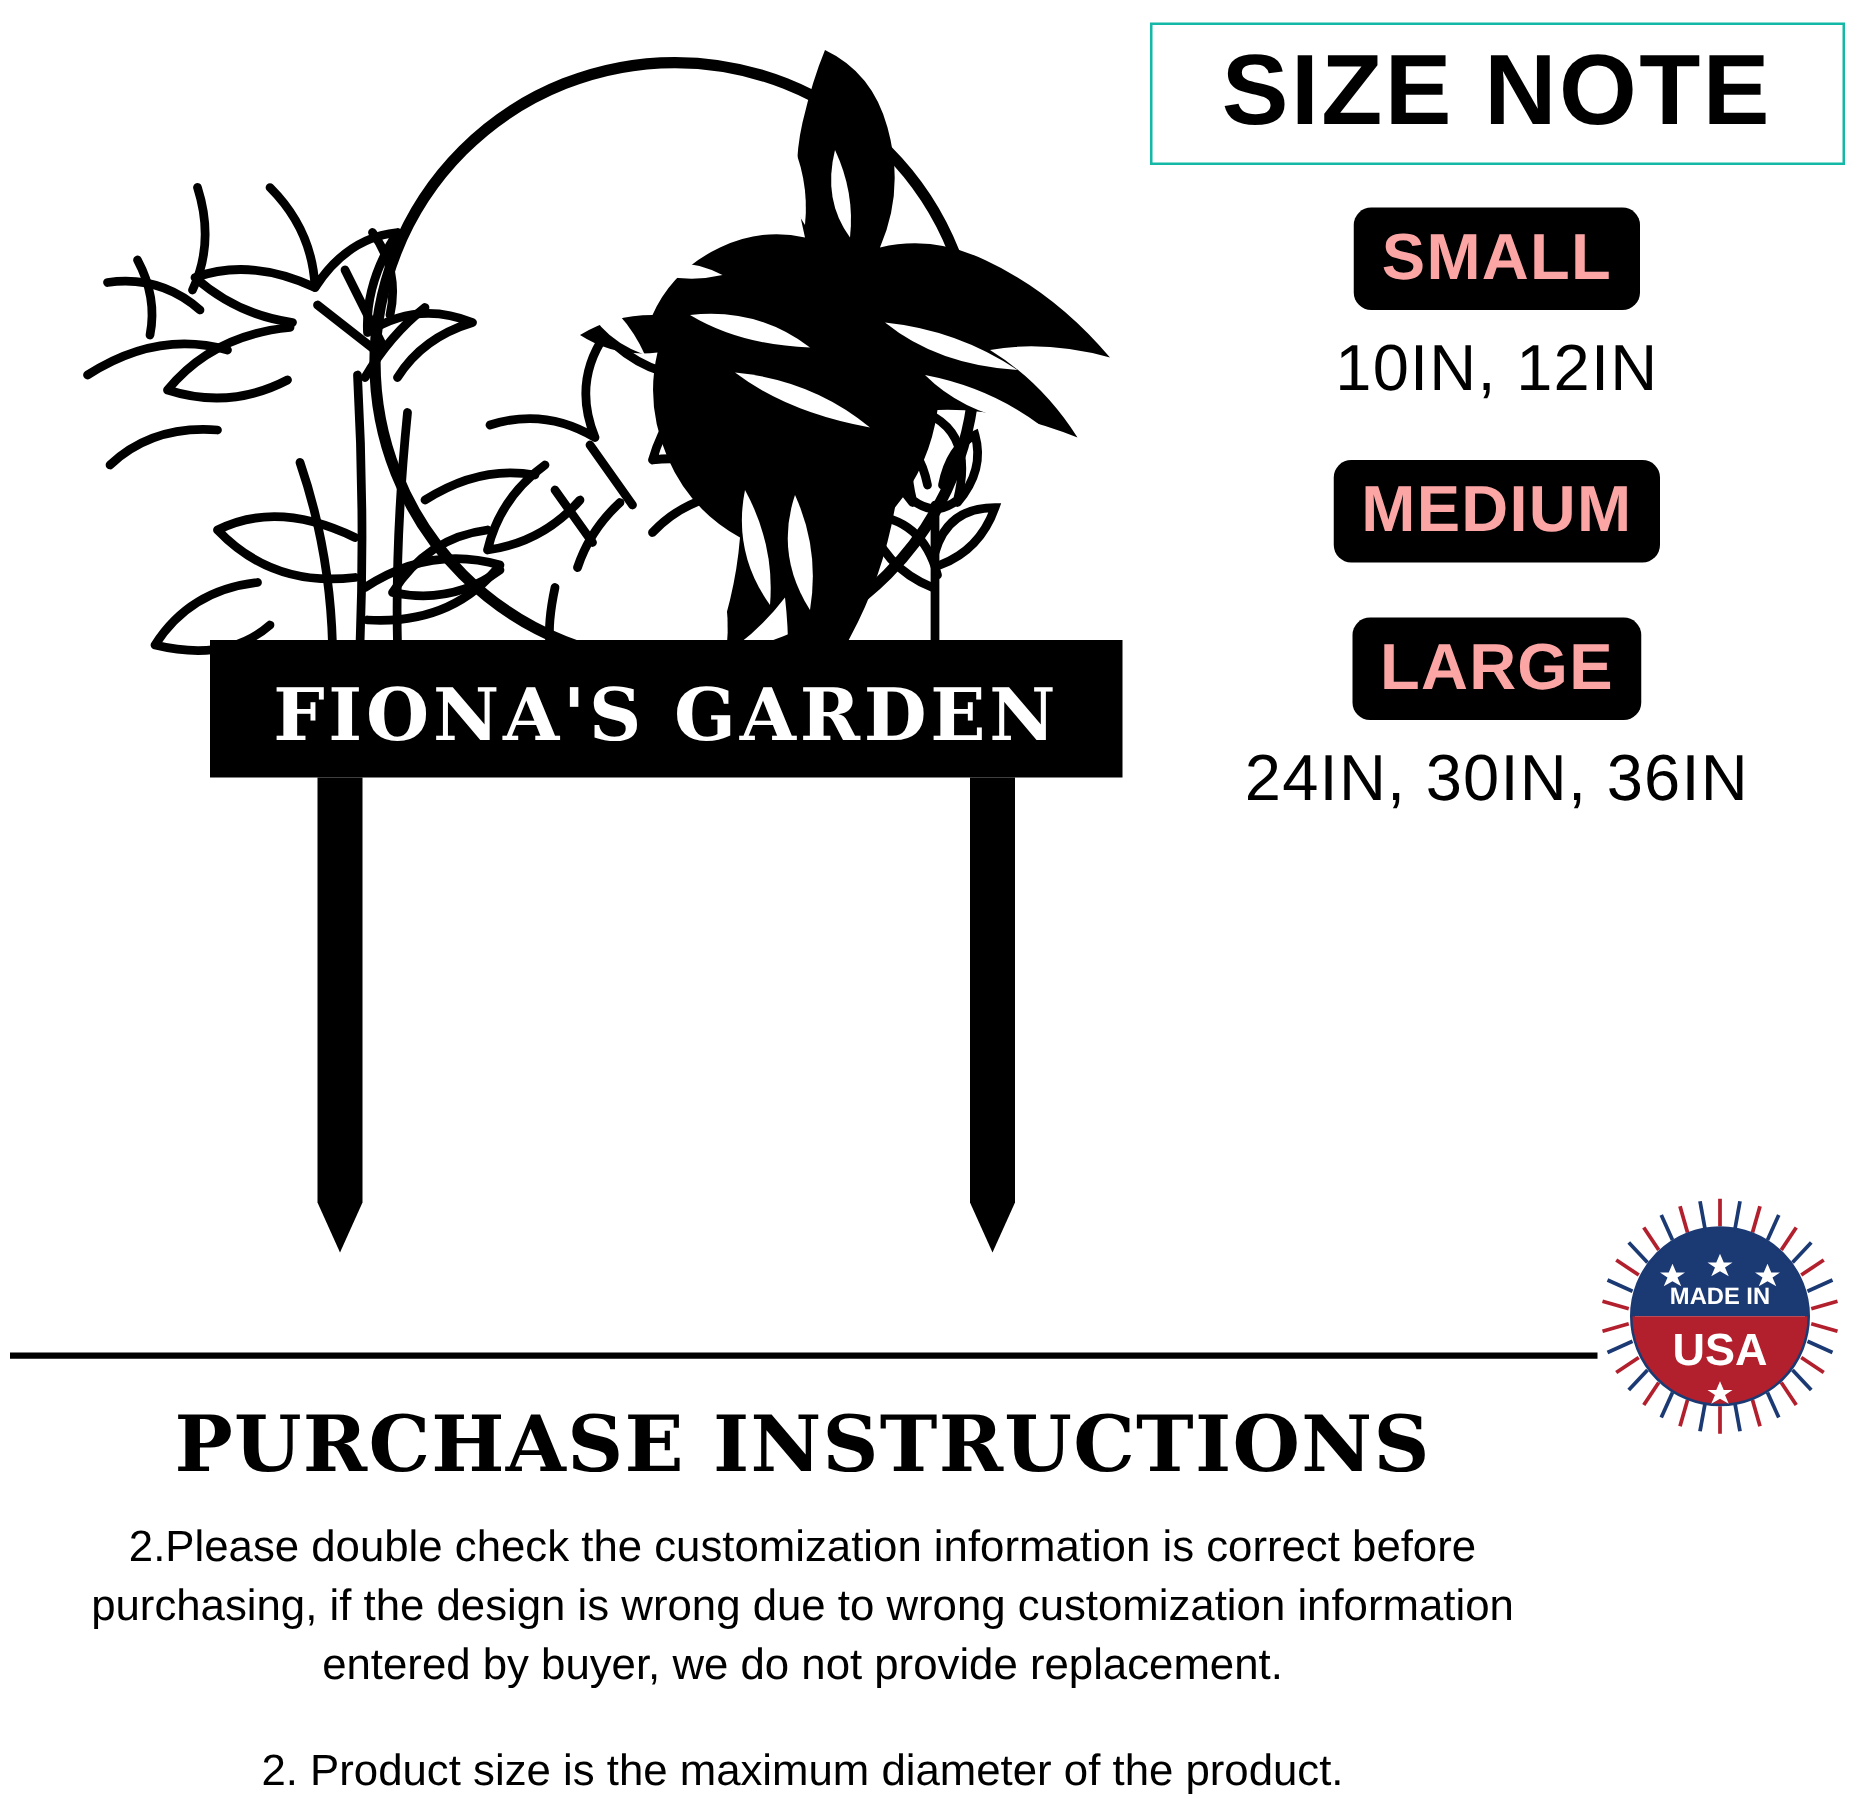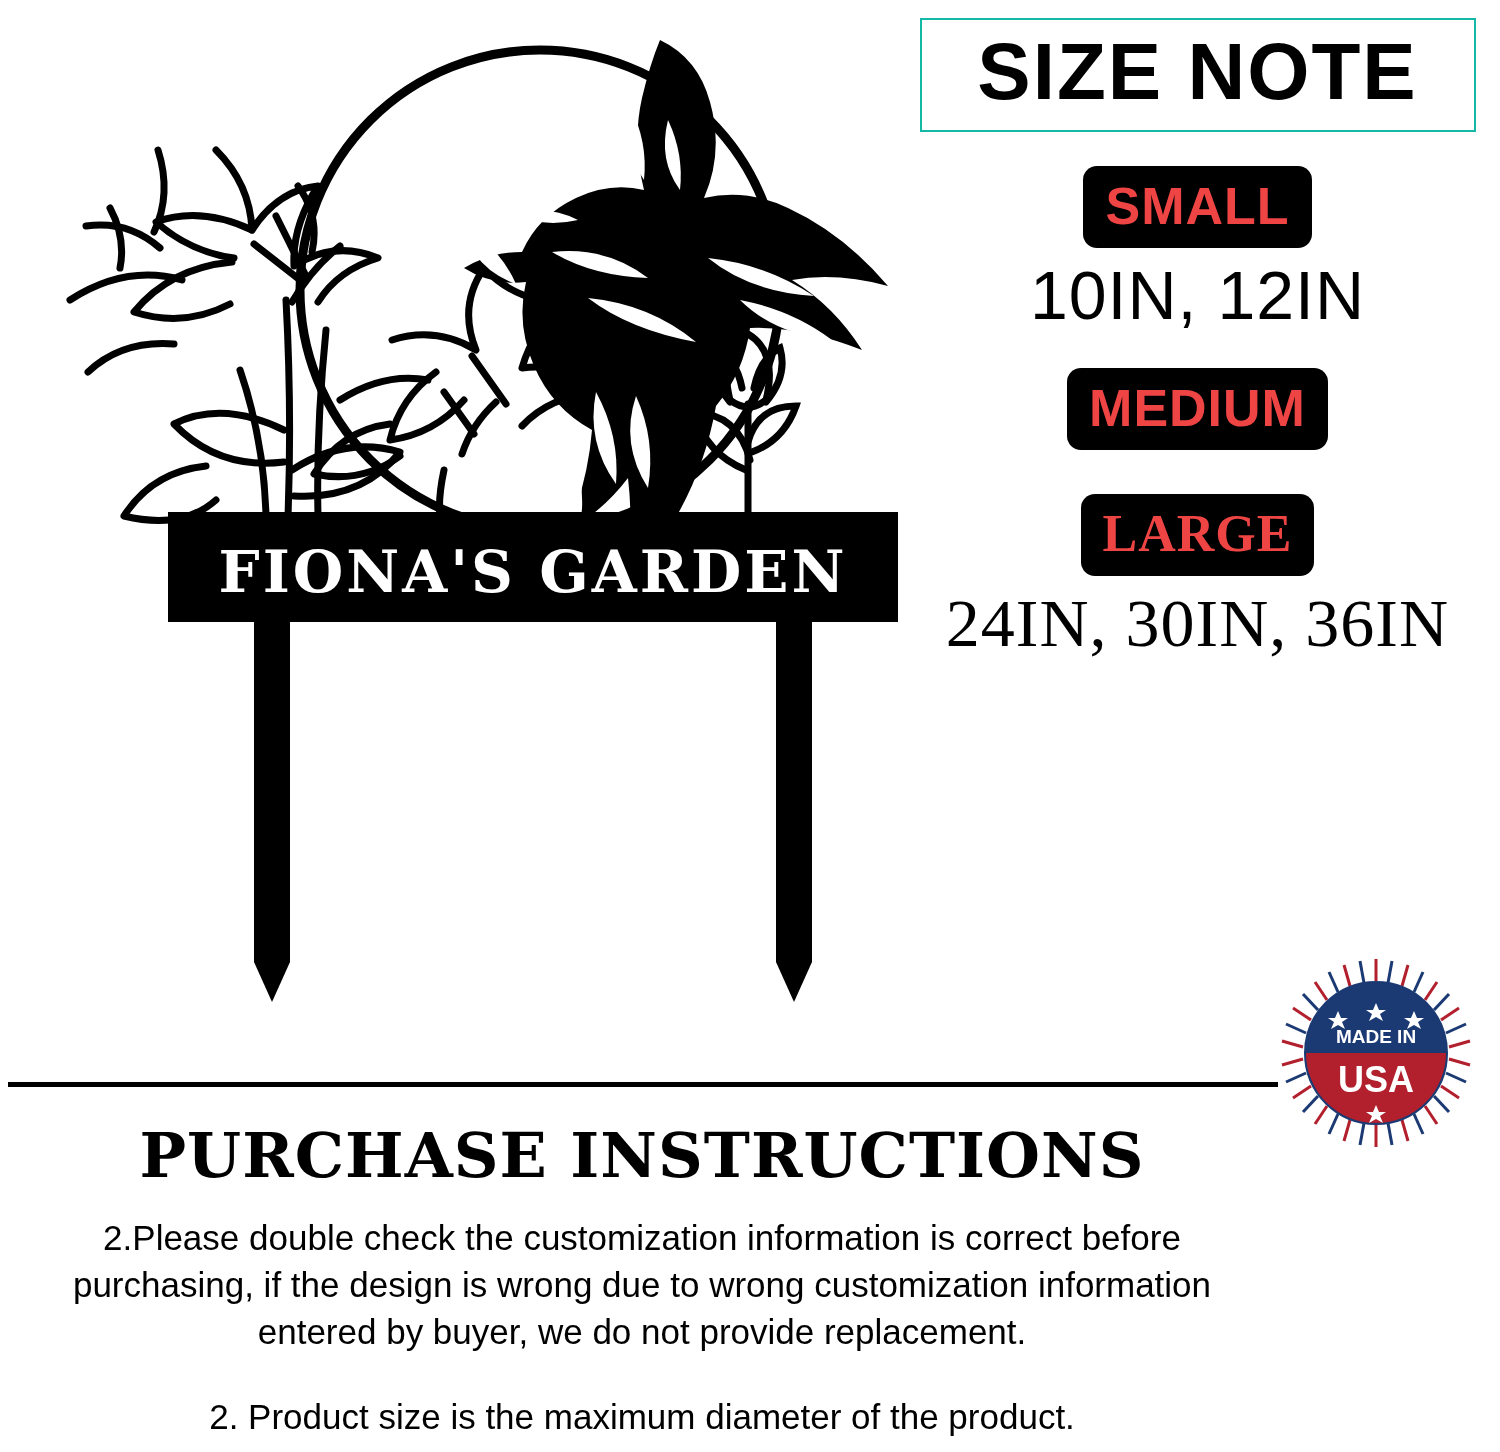--- a/index.html
+++ b/index.html
@@ -54,37 +54,37 @@
     letter-spacing: 2px;
     padding: 4px 0 10px 0;
   }
   .size-block {
     text-align: center;
     margin-top: 34px;
   }
   .size-chip {
     display: inline-block;
     background: #000;
-    color: #ef4444;
+    color: #fca5a5;
     font-weight: bold;
     font-size: 52px;
     line-height: 52px;
     letter-spacing: 1px;
     padding: 14px 22px 16px 22px;
     border-radius: 14px;
   }
   .size-values {
     margin-top: 16px;
-    font-size: 68px;
+    font-size: 52px;
     line-height: 62px;
     font-weight: normal;
     letter-spacing: 1px;
   }
   .size-block.medium { margin-top: 42px; }
-  .size-block.large { margin-top: 44px; font-family: Liberation Serif, serif; }
+  .size-block.large { margin-top: 44px; }
 
   
   #made-in-usa-badge {
     position: absolute;
     left: 1278px;
     top: 955px;
     width: 196px;
     height: 196px;
   }
 

